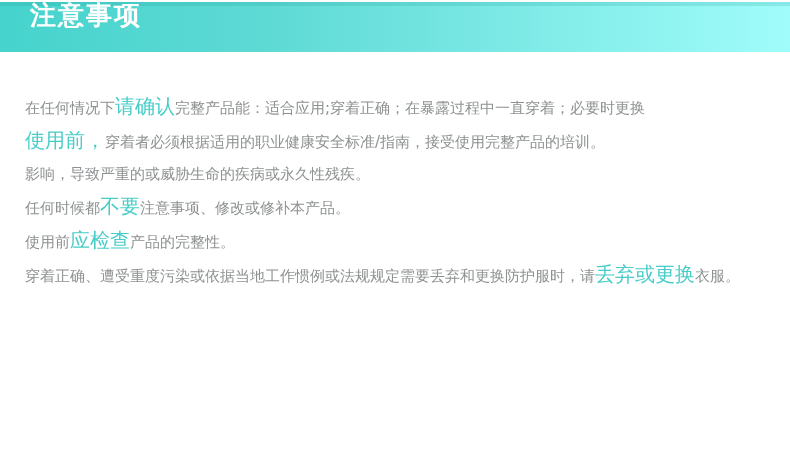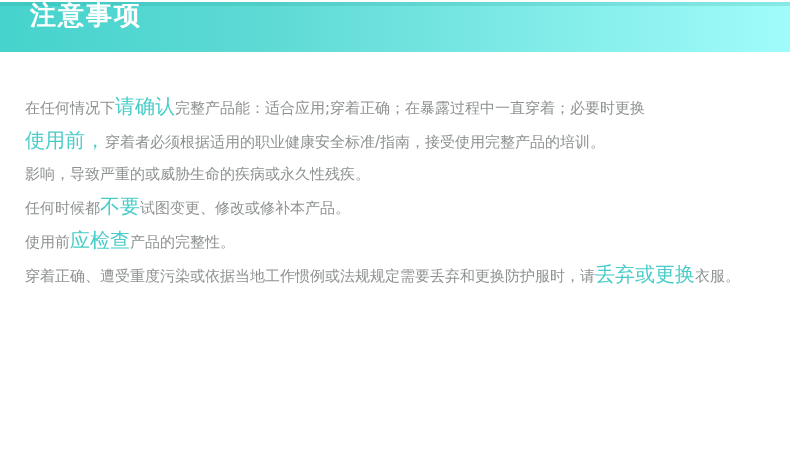--- a/index.html
+++ b/index.html
@@ -50,16 +50,16 @@
 <body>
 
 <div class="banner">
   <span class="banner-title">注意事项</span>
 </div>
 
 <div class="content">
     <div class="line"><span class="txt">在任何情况下</span><span class="hl">请确认</span><span class="txt">完整产品能：适合应用;穿着正确；在暴露过程中一直穿着；必要时更换</span></div>
     <div class="line"><span class="hl">使用前，</span><span class="txt">穿着者必须根据适用的职业健康安全标准/指南，接受使用完整产品的培训。</span></div>
     <div class="line"><span class="txt">影响，导致严重的或威胁生命的疾病或永久性残疾。</span></div>
-    <div class="line"><span class="txt">任何时候都</span><span class="hl">不要</span><span class="txt">试图变更、修改或修补本产品。</span></div>
+    <div class="line"><span class="txt">任何时候都</span><span class="hl">不要</span><span class="txt">注意事项、修改或修补本产品。</span></div>
     <div class="line"><span class="txt">使用前</span><span class="hl">应检查</span><span class="txt">产品的完整性。</span></div>
     <div class="line"><span class="txt">穿着正确、遭受重度污染或依据当地工作惯例或法规规定需要丢弃和更换防护服时，请</span><span class="hl">丢弃或更换</span><span class="txt">衣服。</span></div>
   </div>
 
 </body></html>

